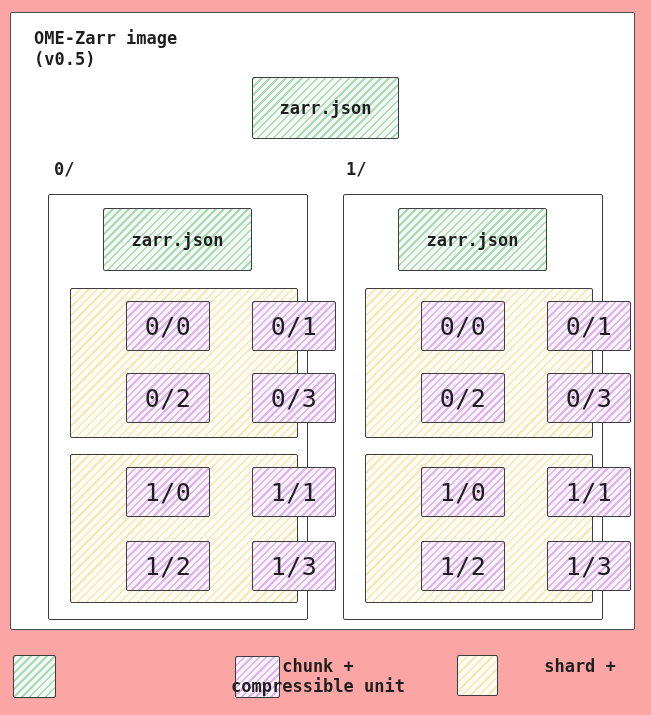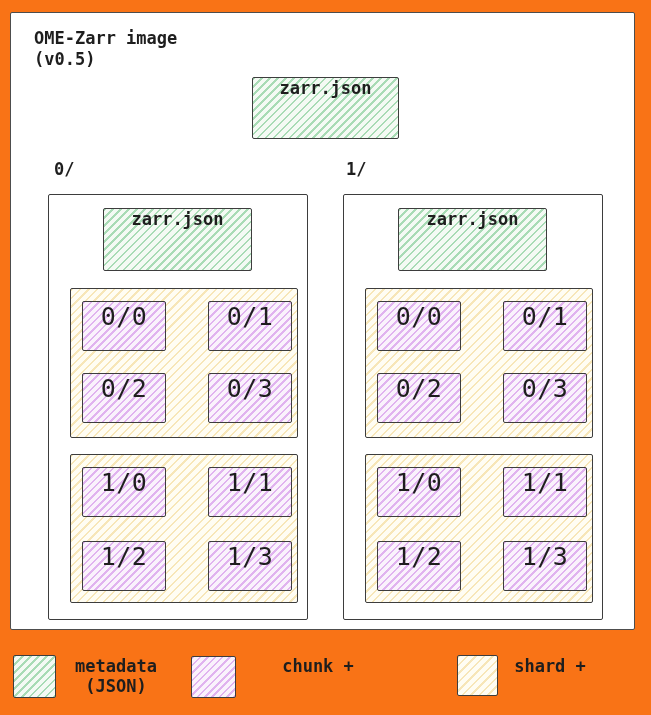--- a/index.html
+++ b/index.html
@@ -1,36 +1,37 @@
 <!DOCTYPE html>
 <html><head>
 <meta charset="utf-8">
 <style>
   html,body { margin:0; padding:0; background:#ffffff; }
   body { font-family:"DejaVu Sans Mono", monospace; color:#1e1e1e; }
-  .canvas { position:relative; width:651px; height:715px; background:#f97316; overflow:hidden; }
+  .canvas { position:relative; width:651px; height:715px; background:#fca5a5; overflow:hidden; }
 
   .box { position:absolute; box-sizing:border-box; border:1.6px solid #3d3d3d; border-radius:2px; }
   .plain { background:#ffffff; }
   .outer { border-color:#4d4d4d; }
 
   .hatch-green {
     background-color:#f4faf4;
     background-image:repeating-linear-gradient(135deg, rgba(64,176,94,0.42) 0 1.8px, transparent 1.8px 5.6px);
   }
   .hatch-purple {
     background-color:#faf2fc;
     background-image:repeating-linear-gradient(135deg, rgba(186,85,220,0.40) 0 1.8px, transparent 1.8px 5.2px);
+    margin-left:44px;
   }
   .hatch-yellow {
     background-color:#fffdf3;
     background-image:repeating-linear-gradient(135deg, rgba(232,186,70,0.34) 0 1.6px, transparent 1.6px 6px);
   }
 
-  .center { display:flex; align-items:flex-start; justify-content:center; }
+  .center { display:flex; align-items:center; justify-content:center; }
 
   .title {
     position:absolute; left:34px; top:28px;
     font-size:17px; font-weight:bold; line-height:21px; white-space:pre;
   }
   .grp-label {
     position:absolute; top:158px;
     font-size:17px; font-weight:bold; line-height:22px;
   }
   .meta-label { font-size:17px; font-weight:bold; }
@@ -126,21 +127,20 @@
       <div class="box hatch-purple center" style="left:11px; top:86px; width:84px; height:50px;">
           <span class="chunk-label">1/2</span>
         </div>
       <div class="box hatch-purple center" style="left:137px; top:86px; width:84px; height:50px;">
           <span class="chunk-label">1/3</span>
         </div>
     </div>
   </div>
 
   <div class="swatch hatch-green" style="left:13px;  top:655px; width:43px; height:43px;"></div>
-  <div class="legend-text" style="left:56px; width:120px;"><span>metadata</span><br><span>(JSON)</span></div>
 
   <div class="swatch hatch-purple" style="left:191px; top:656px; width:45px; height:42px;"></div>
-  <div class="legend-text" style="left:228px; width:180px;"><span>chunk +</span><br></div>
+  <div class="legend-text" style="left:228px; width:180px;"><span>chunk +</span><br><span>compressible unit</span></div>
 
   <div class="swatch hatch-yellow" style="left:457px; top:655px; width:41px; height:41px;"></div>
-  <div class="legend-text" style="left:480px; width:140px;"><span>shard +</span><br></div>
+  <div class="legend-text" style="left:510px; width:140px;"><span>shard +</span><br></div>
 
 </div>
 
 </body></html>

